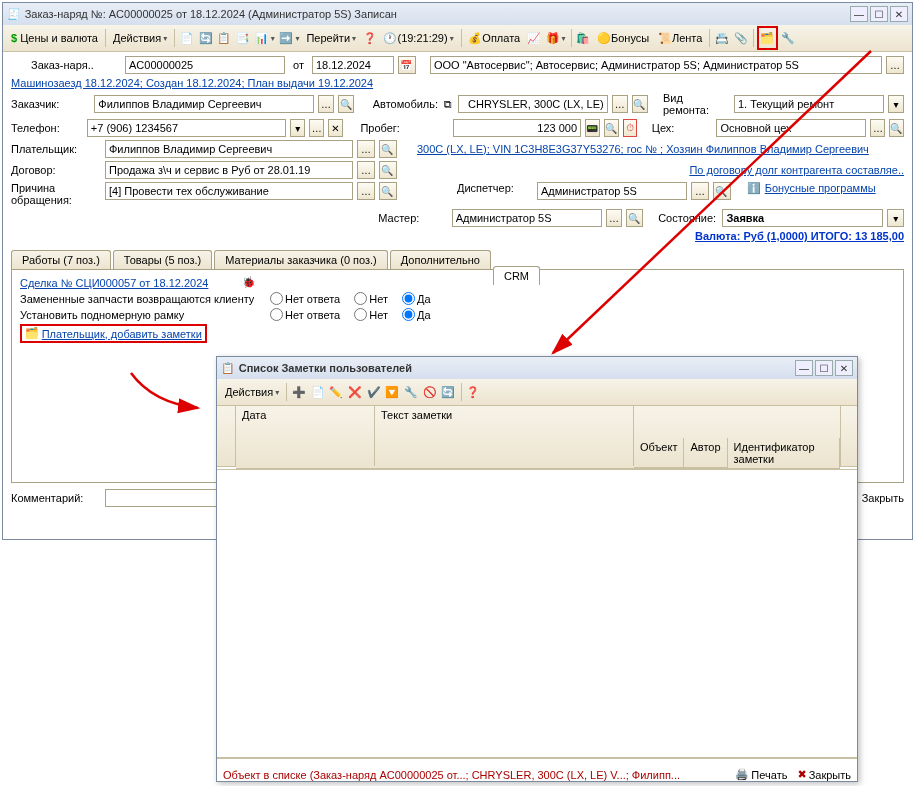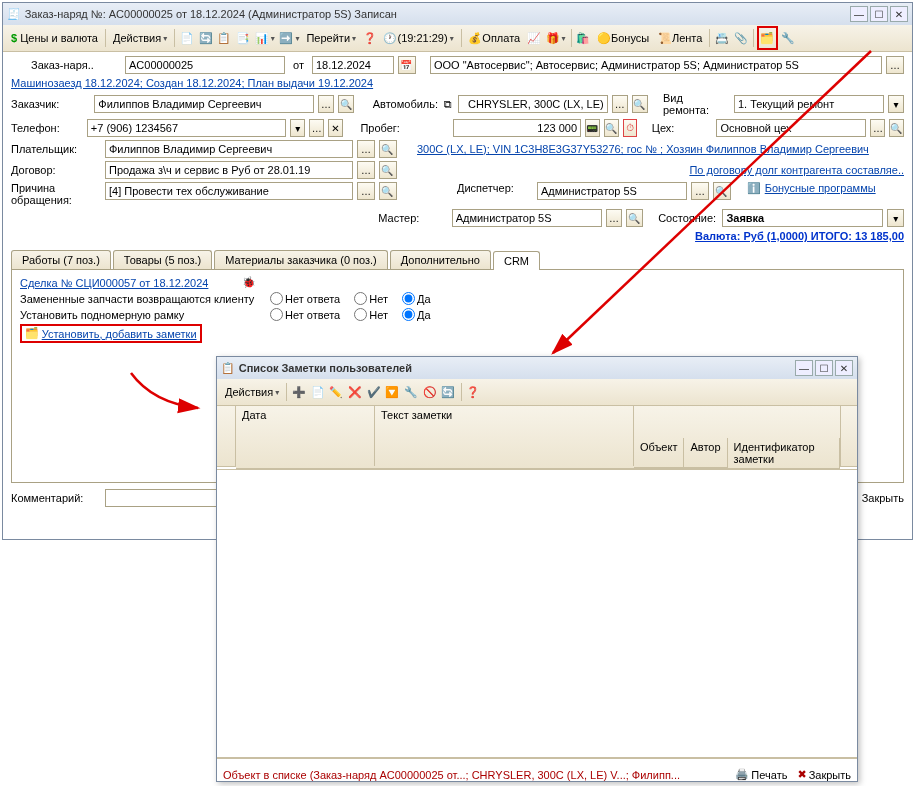--- a/index.html
+++ b/index.html
@@ -14,21 +14,21 @@
 .sep{width:1px;height:18px;background:#c9bfa3;margin:0 2px;}
 .dd{font-size:8px;margin-left:2px;color:#555;}
 .body{padding:4px 8px 8px 8px;}
 .row{display:flex;align-items:center;margin-bottom:3px;gap:4px;}
 .lbl{color:#000;font-size:11px;}
 .inp{height:18px;border:1px solid #a9a184;background:#fff;padding:0 3px;font-size:11px;box-sizing:border-box;}
 .ibtn{width:18px;height:18px;border:1px solid #a9a184;background:linear-gradient(#fdfbf3,#eee6cf);display:flex;align-items:center;justify-content:center;font-size:10px;box-sizing:border-box;cursor:pointer;}
 .link{color:#0645ad;text-decoration:underline;cursor:pointer;}
 .tabs{display:flex;border-bottom:1px solid #a9a184;margin-top:8px;}
 .tab{padding:3px 10px;border:1px solid #a9a184;border-bottom:none;margin-right:2px;background:linear-gradient(#f7f3e8,#ece4cf);border-radius:3px 3px 0 0;font-size:11px;cursor:pointer;}
-.tab.active{background:#fff;position:relative;top:1px;}
+.tab.active{background:#fff;position:relative;top:16px;}
 .tabbody{border:1px solid #a9a184;border-top:none;padding:6px 8px;min-height:200px;}
 .radio{display:inline-flex;align-items:center;margin-right:10px;}
 .radio input{margin:0 2px 0 0;}
 .redbox{border:2px solid #d00;padding:1px 3px;}
 .arrow-svg{position:absolute;pointer-events:none;}
 .subwin{position:absolute;left:216px;top:356px;width:640px;height:424px;border:1px solid #7a8aa0;background:#fff;box-shadow:2px 2px 6px rgba(0,0,0,.25);}
 .subwin .titlebar{background:linear-gradient(#e8eef6,#d5dfed);}
 .grid{display:flex;flex-direction:column;height:calc(100% - 22px - 26px - 24px);}
 .gridhead{display:flex;background:linear-gradient(#f7f3e8,#ece4cf);border-bottom:1px solid #c9bfa3;}
 .gcol{border-right:1px solid #c9bfa3;padding:3px 6px;font-size:11px;}
@@ -229,21 +229,21 @@
             <span>Нет</span>
           </label>
         <label class="radio">
             <input type="radio" name="q2" checked="" style="">
             <span>Да</span>
           </label>
       </div>
       <div class="row">
         <span class="redbox" style="display:inline-flex;align-items:center;gap:3px;">
           <span>🗂️</span>
-          <span class="link">Установить, добавить заметки</span>
+          <span class="link">Плательщик, добавить заметки</span>
         </span>
       </div>
     </div>
 
     <div class="row" style="margin-top:6px;">
       <span class="lbl" style="width:90px;">Комментарий:</span>
       <input class="inp" style="flex: 1 1 0%;">
       <span style="width:10px;"></span>
       <span>✖</span>
       <span class="lbl" style="cursor:pointer;margin-left:2px;">Закрыть</span>

